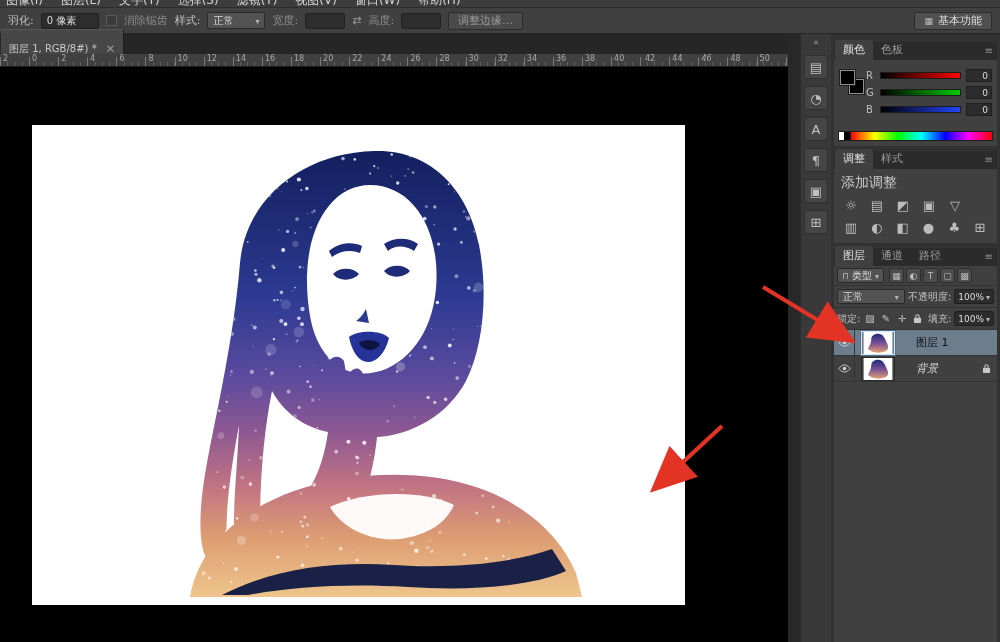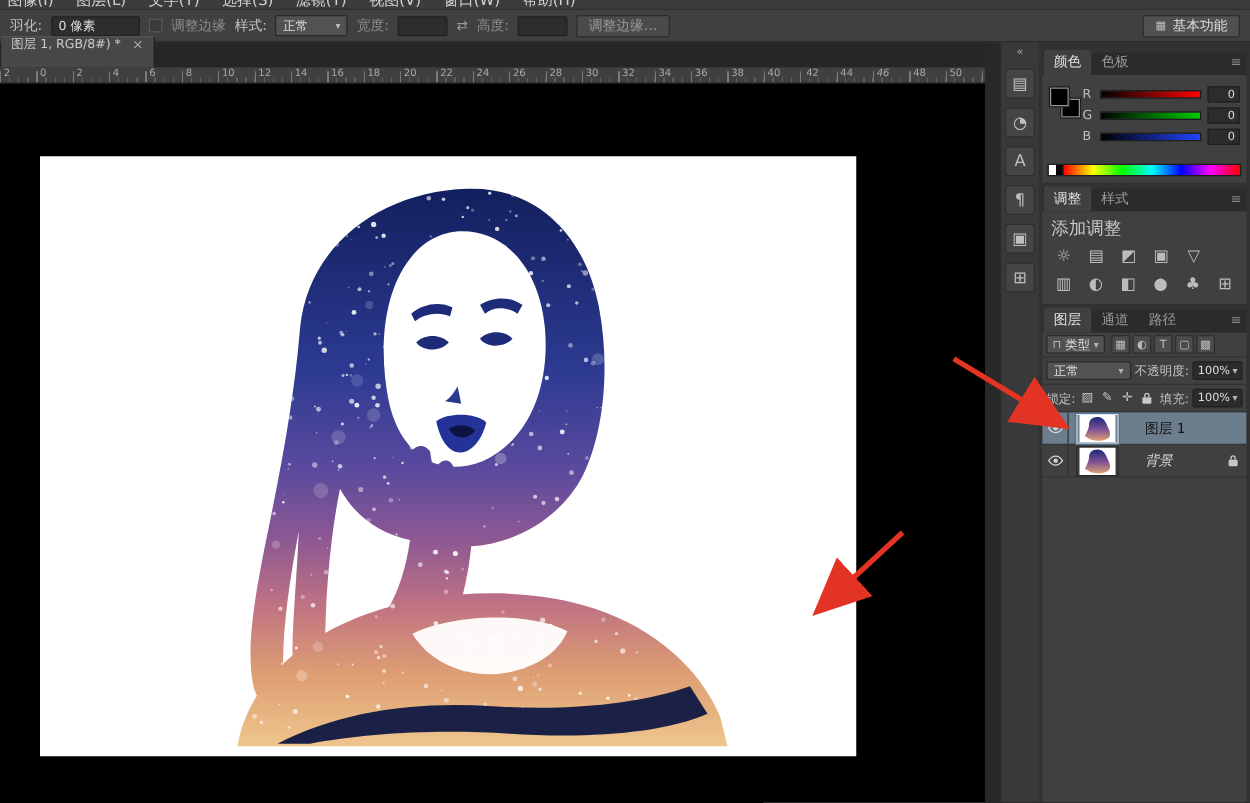--- a/index.html
+++ b/index.html
@@ -26,21 +26,21 @@
     padding:0 9px;font-size:11px;color:#9a9a9a}
   .spacer{flex:1}
   .workspace{color:#dddddd;background:#505050;gap:5px}
   .wsicon{font-size:9px;color:#bbb}
   .swap{color:#9a9a9a;font-size:11px}
 
   
   .main{position:absolute;left:0;top:34px;width:788px;bottom:0;display:flex;flex-direction:column}
   .tabbar{height:20px;background:#262626;display:flex;align-items:flex-end;padding-left:1px}
   .doctab{height:19px;background:#474747;border-top:1px solid #575757;border-right:1px solid #1d1d1d;color:#c9c9c9;
-    font-size:10px;display:flex;align-items:flex-end;gap:9px;padding:12px 8px;white-space:nowrap}
+    font-size:10px;display:flex;align-items:flex-start;gap:9px;padding:12px 8px;white-space:nowrap}
   .closex{color:#a8a8a8;font-size:11px}
   .ruler{height:13px;background:#404040;border-bottom:1px solid #1f1f1f;position:relative;
     background-image:repeating-linear-gradient(90deg,#7a7a7a 0 1px,transparent 1px 29.1px),
                      repeating-linear-gradient(90deg,#5e5e5e 0 1px,transparent 1px 7.27px);
     background-size:100% 9px,100% 4px;background-position:left bottom,left bottom;background-repeat:no-repeat,no-repeat}
   .rlabel{position:absolute;top:0;font-size:8px;color:#a8a8a8}
   .canvas{flex:1;background:#000;position:relative}
   .doc{position:absolute;left:32px;top:58px;width:653px;height:480px;background:#fff;overflow:hidden}
   #artwork{display:block}
 
@@ -132,23 +132,23 @@
         <span>选择(S)</span>
         <span>滤镜(T)</span>
         <span>视图(V)</span>
         <span>窗口(W)</span>
         <span>帮助(H)</span>
       </div>
   </div>
 
   <div class="optionsbar">
     <span class="olabel">羽化:</span>
-    <span class="numbox" style="width:71px">0 像素</span>
+    <span class="numbox" style="width:58px">0 像素</span>
     <span class="checkbox"></span>
-    <span class="olabel dim">调整边缘</span>
+    <span class="olabel dim">消除锯齿</span>
     <span class="olabel">样式:</span>
     <span class="dropdown" style="width:58px">
       <span>正常</span>
         <span class="caret"></span>
     </span>
     <span class="olabel dim">宽度:</span>
     <span class="numbox" style="width:40px"></span>
     <span class="swap">⇄</span>
     <span class="olabel dim">高度:</span>
     <span class="numbox" style="width:40px"></span>

